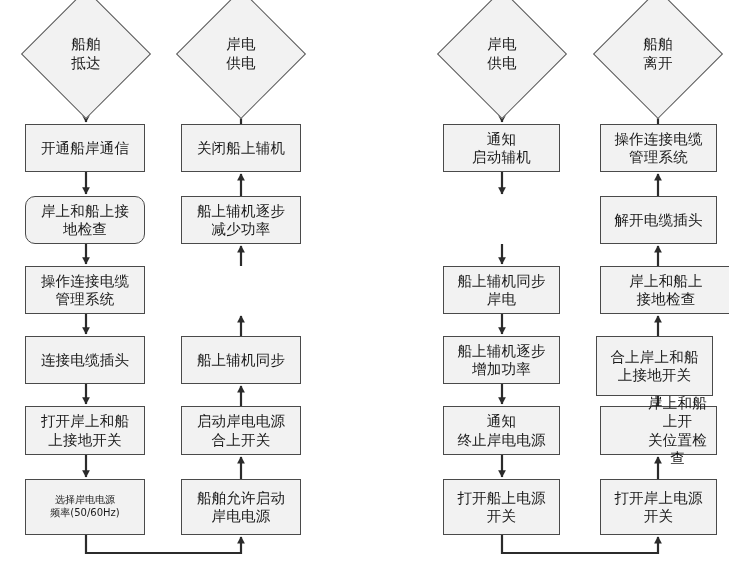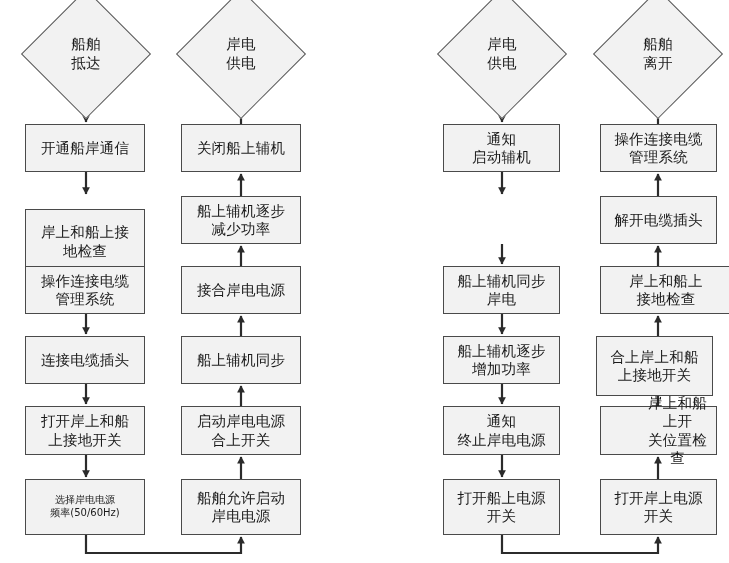--- a/index.html
+++ b/index.html
@@ -129,34 +129,33 @@
 
   <div class="diamond" style="left:456px; top:8px;"></div>
   <div class="diamond-label" style="left:456px; top:8px; width:92px; height:92px;">岸电
 供电</div>
 
   <div class="diamond" style="left:612px; top:8px;"></div>
   <div class="diamond-label" style="left:612px; top:8px; width:92px; height:92px;">船舶
 离开</div>
 
   <div class="node" style="left:25px; top:124px; width:120px; height:48px;">开通船岸通信</div>
-  <div class="node" style="left:25px; top:209px; width:120px; height:65px;">岸上和船上接
+  <div class="node" style="left:25px; top:196px; width:120px; height:48px;border-radius:10px;">岸上和船上接
 地检查</div>
   <div class="node" style="left:25px; top:266px; width:120px; height:48px;">操作连接电缆
 管理系统</div>
   <div class="node" style="left:25px; top:336px; width:120px; height:48px;">连接电缆插头</div>
   <div class="node" style="left:25px; top:406px; width:120px; height:49px;">打开岸上和船
 上接地开关</div>
   <div class="node small" style="left:25px; top:479px; width:120px; height:56px;">选择岸电电源
 频率(50/60Hz)</div>
 
   <div class="node" style="left:181px; top:124px; width:120px; height:48px;">关闭船上辅机</div>
   <div class="node" style="left:181px; top:196px; width:120px; height:48px;">船上辅机逐步
 减少功率</div>
-  <div class="node" style="left:181px; top:266px; width:120px; height:48px;">接合岸电电源</div>
   <div class="node" style="left:181px; top:336px; width:120px; height:48px;">船上辅机同步</div>
   <div class="node" style="left:181px; top:406px; width:120px; height:49px;">启动岸电电源
 合上开关</div>
   <div class="node" style="left:181px; top:479px; width:120px; height:56px;">船舶允许启动
 岸电电源</div>
 
   <div class="node" style="left:443px; top:124px; width:117px; height:48px;">通知
 启动辅机</div>
   <div class="node" style="left:443px; top:266px; width:117px; height:48px;">船上辅机同步
 岸电</div>

